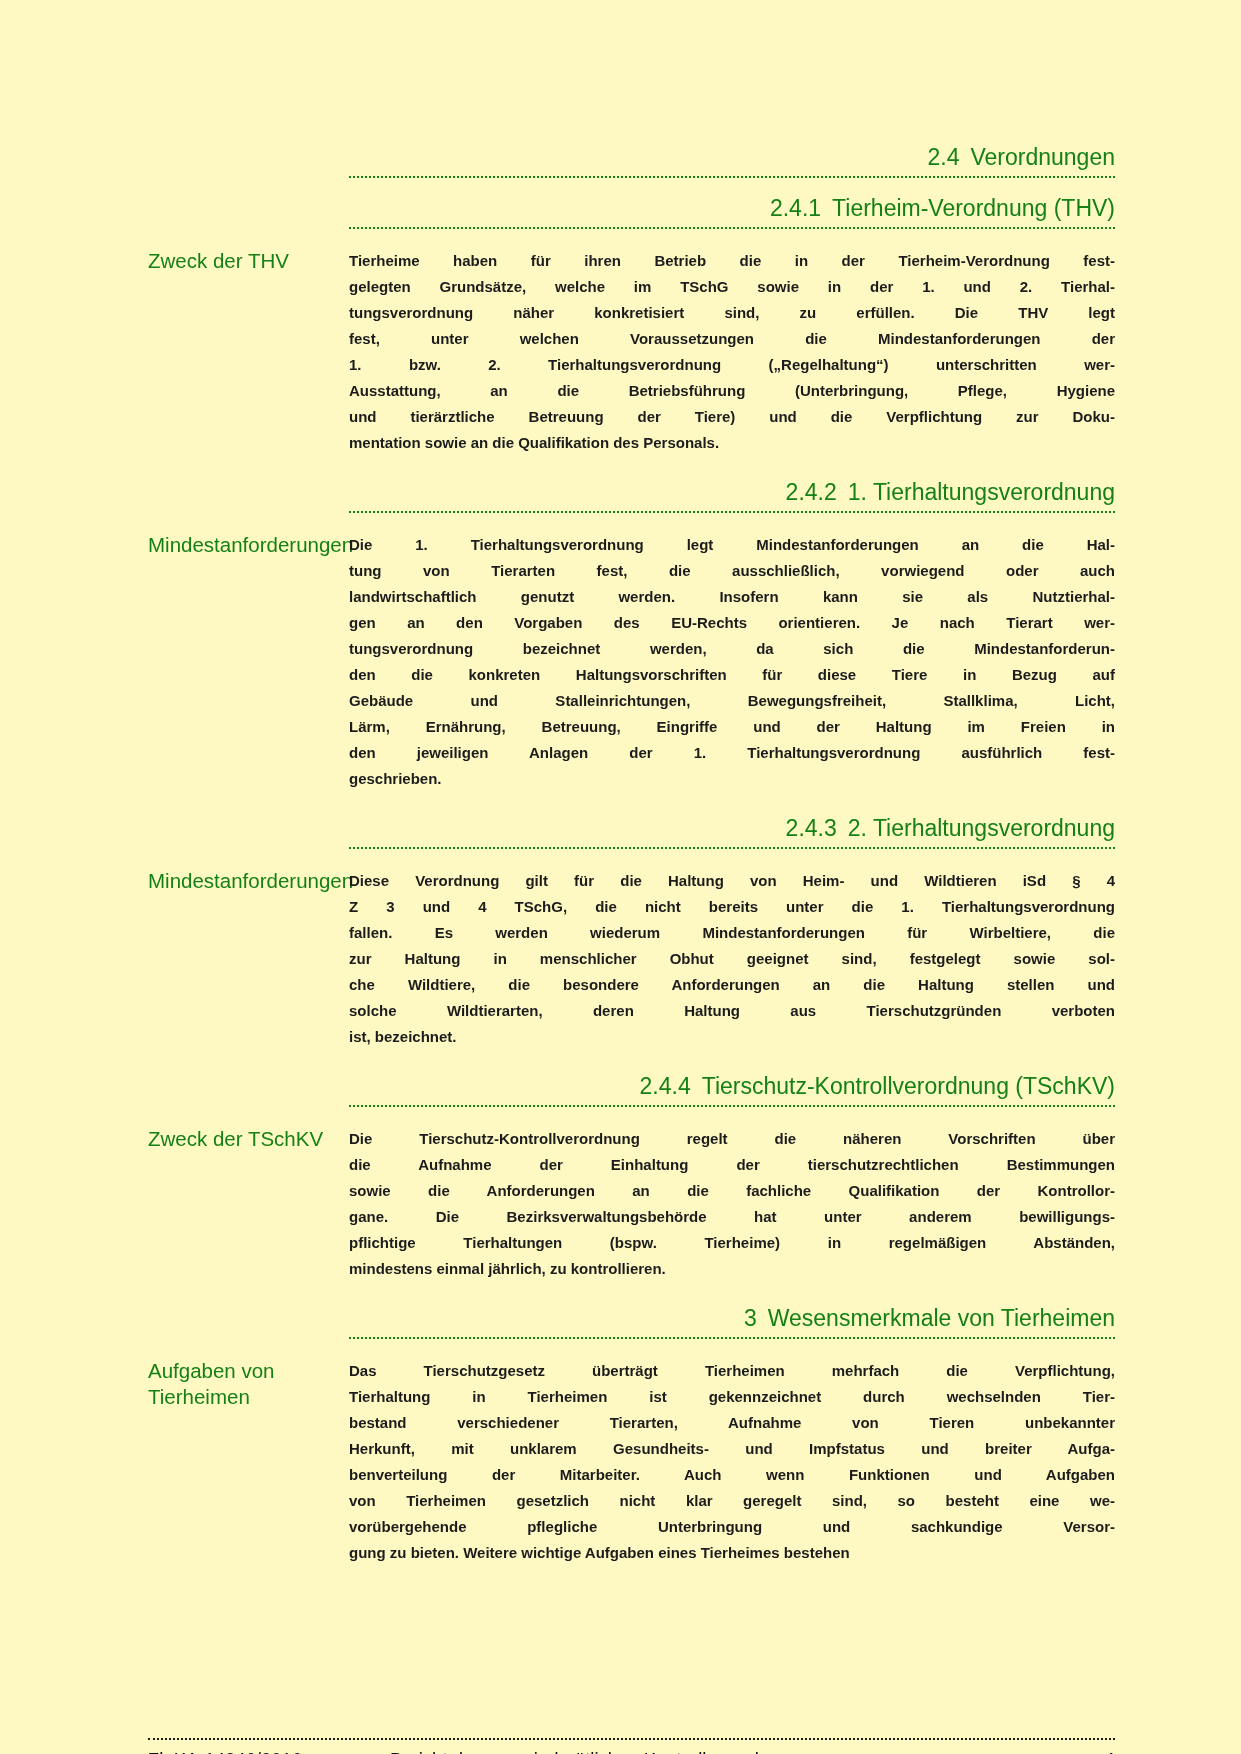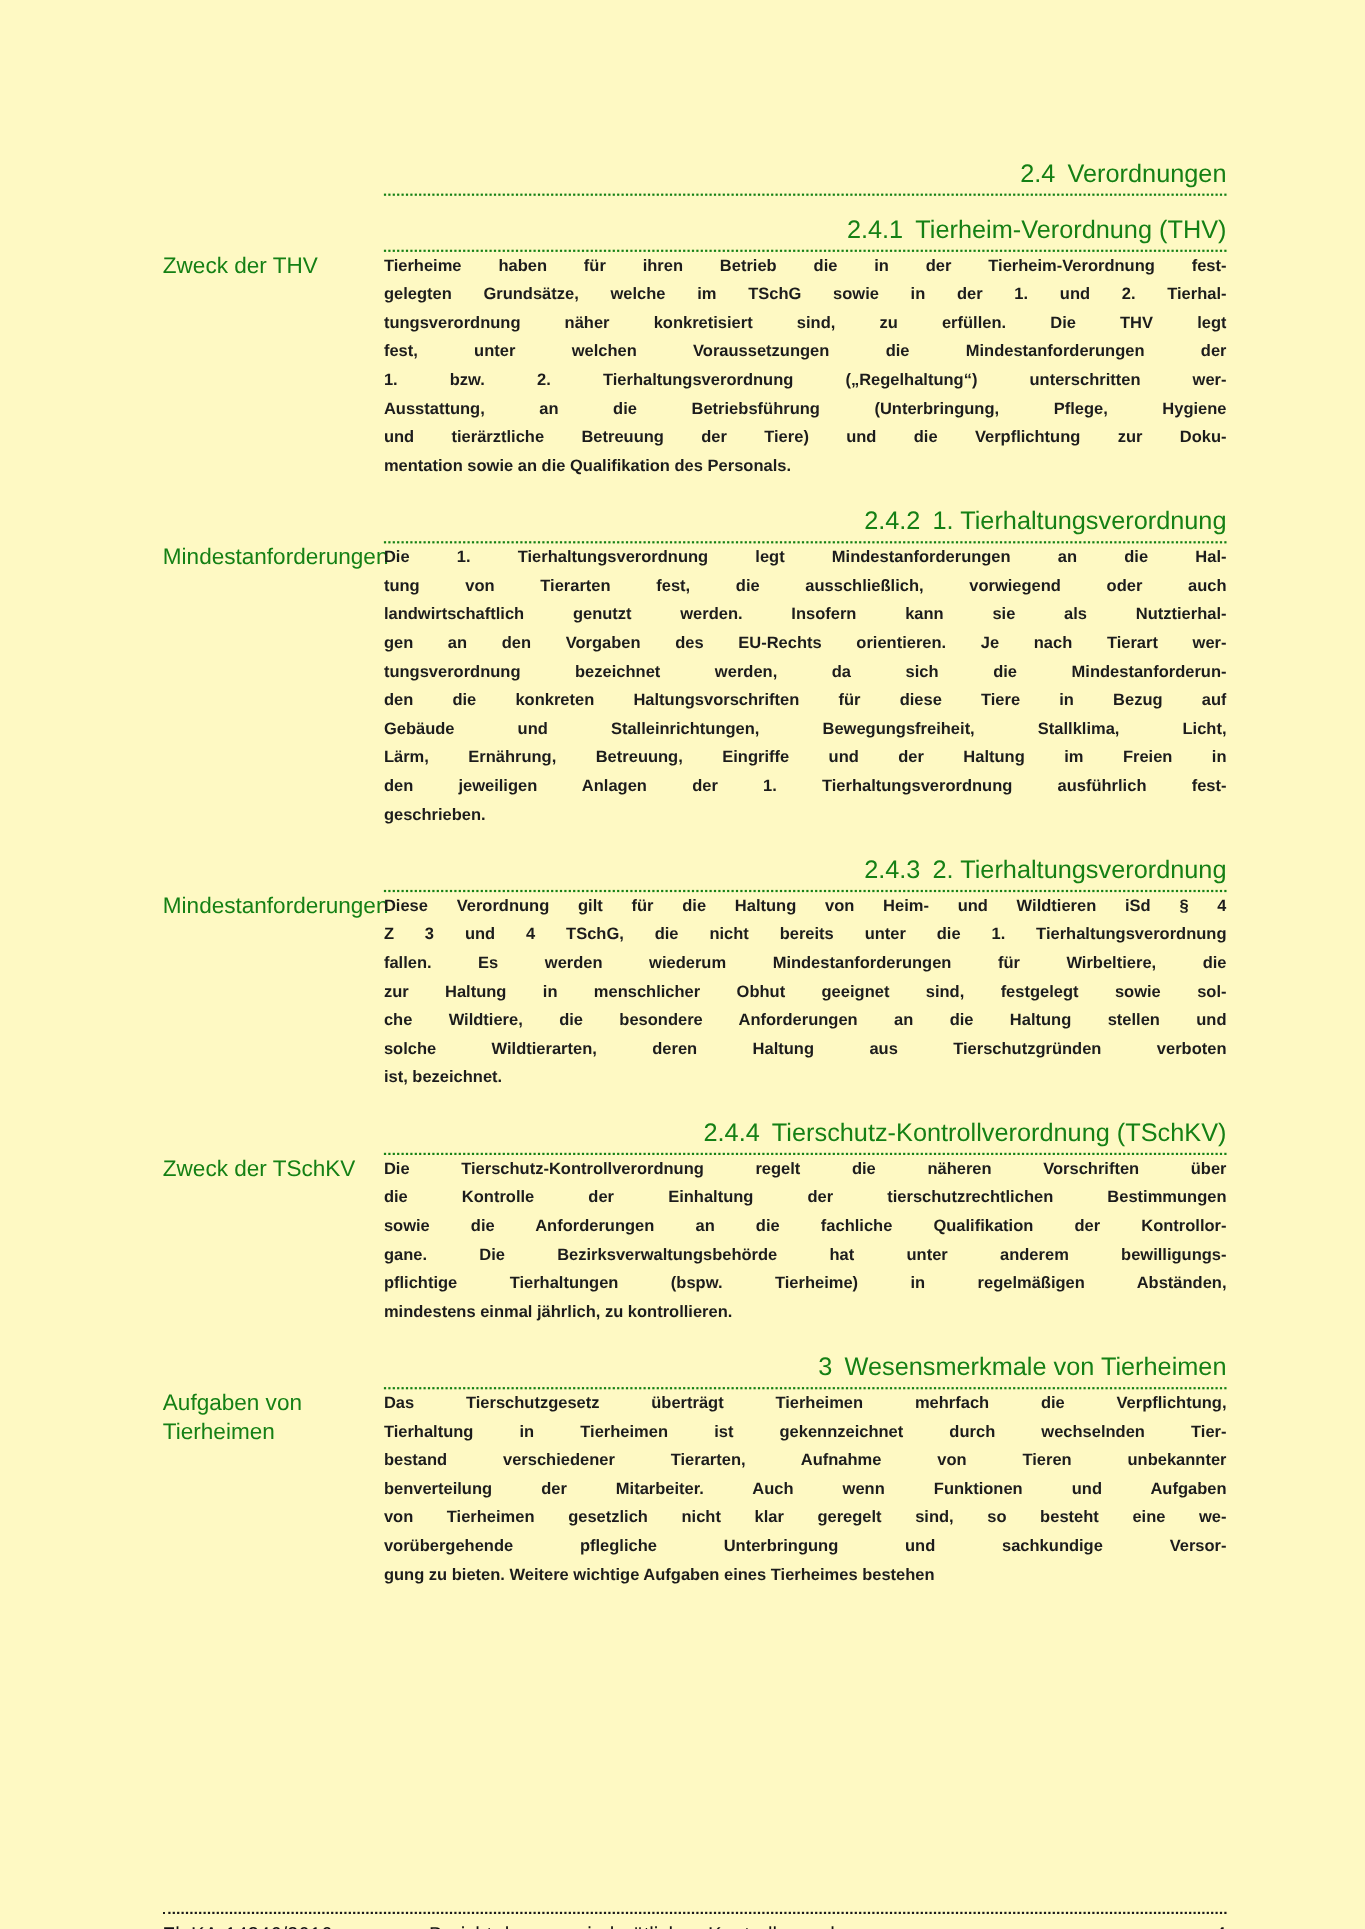--- a/index.html
+++ b/index.html
@@ -32,20 +32,21 @@
     border-bottom: 2px dotted var(--accent);
     margin-top: 23px;
     white-space: nowrap;
   }
   .heading:first-child { margin-top: 0; }
   .heading + .heading { margin-top: 17px; }
   .hnum { margin-right: 11px; }
   
   .block {
     display: flex;
+    margin-top: 19px;
   }
   .margin-label {
     width: 201px;
     box-sizing: border-box;
     padding-right: 10px;
     color: var(--accent);
     font-size: 20.5px;
     line-height: 26px;
     flex: none;
   }
@@ -165,41 +166,42 @@
     </div>
 
     <div class="heading">
       <span class="hnum">2.4.4</span><span class="htitle">Tierschutz-Kontrollverordnung (TSchKV)</span>
     </div>
 
     <div class="block">
       <div class="margin-label">Zweck der TSchKV</div>
       <div class="para">
           <div class="tline">Die Tierschutz-Kontrollverordnung regelt die näheren Vorschriften über</div>
-          <div class="tline">die Kontrolle der Einhaltung der tierschutzrechtlichen Bestimmungen</div>
+          <div class="tline">die Aufnahme der Einhaltung der tierschutzrechtlichen Bestimmungen</div>
           <div class="tline">sowie die Anforderungen an die fachliche Qualifikation der Kontrollor-</div>
           <div class="tline">gane. Die Bezirksverwaltungsbehörde hat unter anderem bewilligungs-</div>
           <div class="tline">pflichtige Tierhaltungen (bspw. Tierheime) in regelmäßigen Abständen,</div>
           <div class="tline tline-last">mindestens einmal jährlich, zu kontrollieren.</div>
         </div>
     </div>
 
     <div class="heading">
       <span class="hnum">3</span><span class="htitle">Wesensmerkmale von Tierheimen</span>
     </div>
 
     <div class="block">
       <div class="margin-label">
         <div>Aufgaben von</div>
         <div>Tierheimen</div>
       </div>
       <div class="para">
           <div class="tline">Das Tierschutzgesetz überträgt Tierheimen mehrfach die Verpflichtung,</div>
           <div class="tline">Tierhaltung in Tierheimen ist gekennzeichnet durch wechselnden Tier-</div>
           <div class="tline">bestand verschiedener Tierarten, Aufnahme von Tieren unbekannter</div>
+          <div class="tline">Herkunft, mit unklarem Gesundheits- und Impfstatus und breiter Aufga-</div>
           <div class="tline">benverteilung der Mitarbeiter. Auch wenn Funktionen und Aufgaben</div>
           <div class="tline">von Tierheimen gesetzlich nicht klar geregelt sind, so besteht eine we-</div>
           <div class="tline">vorübergehende pflegliche Unterbringung und sachkundige Versor-</div>
           <div class="tline tline-last">gung zu bieten. Weitere wichtige Aufgaben eines Tierheimes bestehen</div>
         </div>
     </div>
 
   </div>
 
   <div class="footer">

